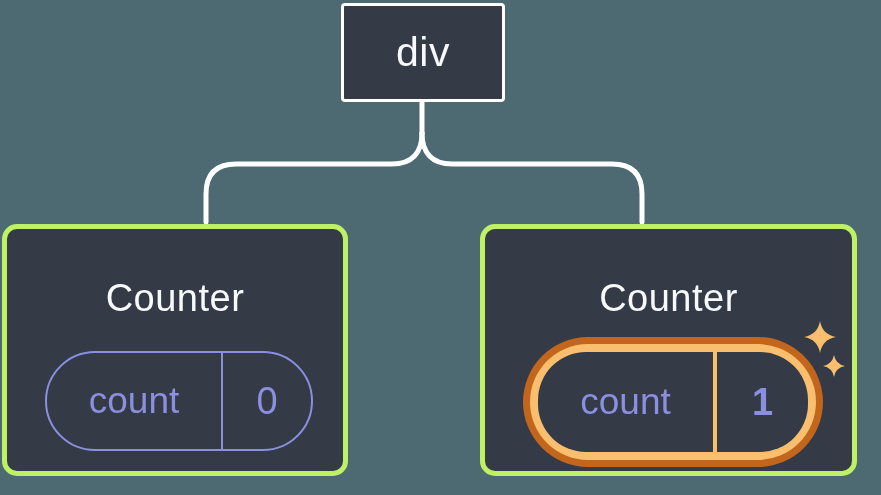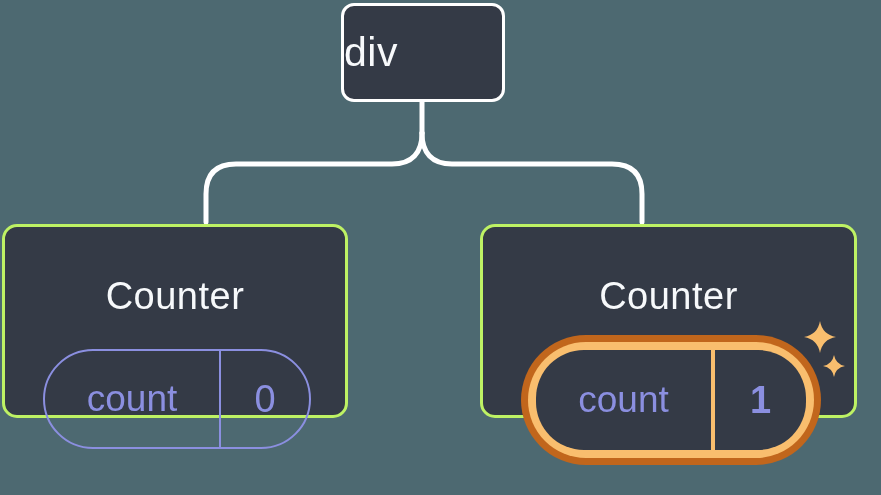--- a/index.html
+++ b/index.html
@@ -20,35 +20,35 @@
     width: 881px; height: 495px;
     pointer-events: none;
   }
   .node-root {
     position: absolute;
     left: 341px; top: 3px;
     width: 164px; height: 99px;
     box-sizing: border-box;
     background: #343A46;
     border: 3px solid #FFFFFF;
-    border-radius: 13px;
+    border-radius: 4px;
     display: flex;
     align-items: center;
-    justify-content: flex-start;
+    justify-content: center;
     color: #F7F9FB;
     font-size: 41px;
     letter-spacing: 0.5px;
   }
   .card {
     position: absolute;
     top: 224px;
-    height: 194px;
+    height: 252px;
     box-sizing: border-box;
     background: #343A46;
-    border: 3px solid #bef264;
+    border: 5px solid #bef264;
     border-radius: 15px;
     padding-left: 8px;
   }
   .card-left  { left: 2px;   width: 346px; }
   .card-right { left: 480px; width: 377px; }
   .card-title {
     position: absolute;
     top: 48px;
     left: 0;
     width: 100%;

